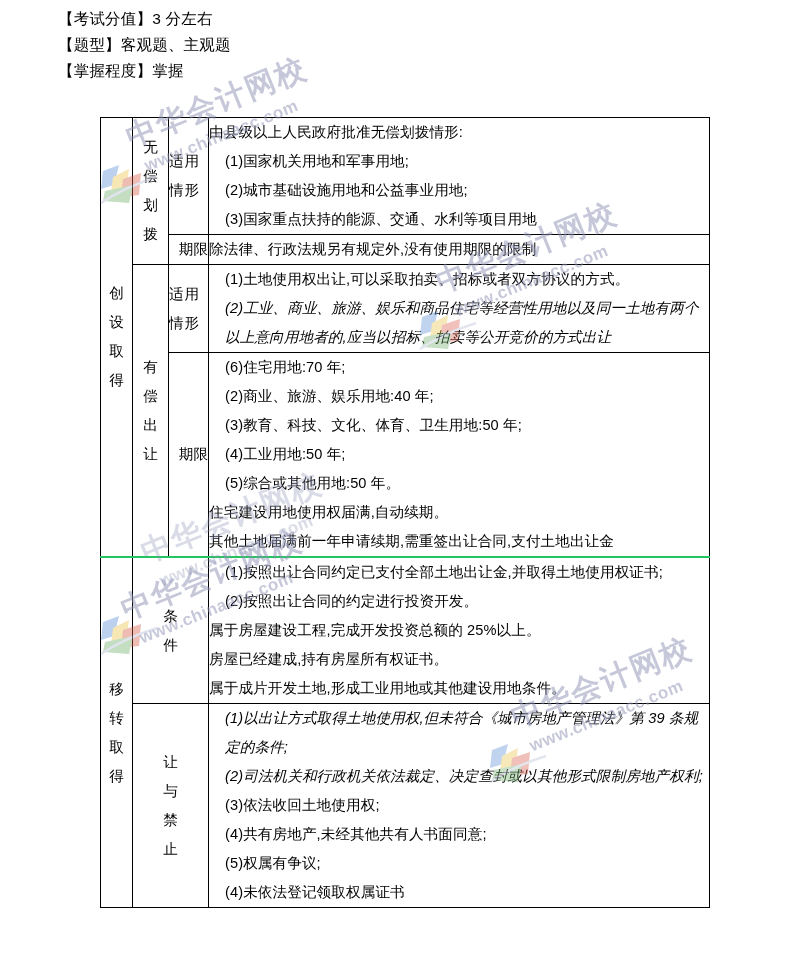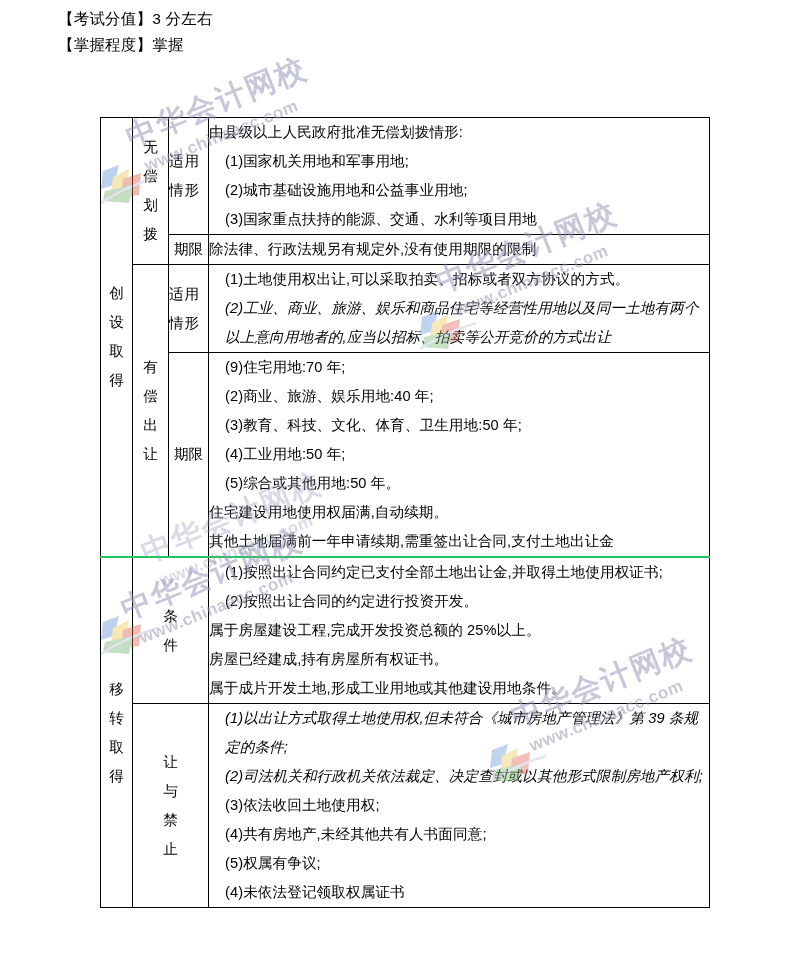--- a/index.html
+++ b/index.html
@@ -85,21 +85,21 @@
   .stacklabel {
     text-align: left;
     font-size: 14.6px;
     line-height: 25px;
     padding: 2px 1px;
     letter-spacing: 1px;
   }
   .stacklabel span { display: block; white-space: nowrap; }
 
   .midlabel {
-    text-align: center;
+    text-align: right;
     font-size: 14.6px;
     line-height: 22px;
     padding: 2px 1px;
     white-space: nowrap;
   }
 
   
   .body-cell {
     padding: 1px 6px 1px 8px;
     vertical-align: middle;
@@ -143,20 +143,23 @@
   }
 </style>
 </head>
 <body>
 
 <div class="doc">
 
   <div class="hdr-list">
     <div class="hdr-line">
       <span class="hdr-label">【考试分值】</span><span class="hdr-value">3 分左右</span>
+    </div>
+    <div class="hdr-line">
+      <span class="hdr-label">【题型】</span><span class="hdr-value">客观题、主观题</span>
     </div>
     <div class="hdr-line">
       <span class="hdr-label">【掌握程度】</span><span class="hdr-value">掌握</span>
     </div>
   </div>
 
   <div class="tbl-wrap">
     <table class="grid">
       <colgroup>
         <col class="c1">
@@ -211,21 +214,21 @@
           </td>
           <td class="body-cell">
             <p class="ind">(1)土地使用权出让,可以采取拍卖、招标或者双方协议的方式。</p>
             <p class="wrap ind">(2)工业、商业、旅游、娱乐和商品住宅等经营性用地以及同一土地有两个以上意向用地者的,应当以招标、拍卖等公开竞价的方式出让</p>
           </td>
         </tr>
 
         <tr>
           <td class="midlabel">期限</td>
           <td class="body-cell">
-            <p class="ind">(9)住宅用地:70 年;</p>
+            <p class="ind">(6)住宅用地:70 年;</p>
             <p class="ind">(2)商业、旅游、娱乐用地:40 年;</p>
             <p class="ind">(3)教育、科技、文化、体育、卫生用地:50 年;</p>
             <p class="ind">(4)工业用地:50 年;</p>
             <p class="ind">(5)综合或其他用地:50 年。</p>
             <p>住宅建设用地使用权届满,自动续期。</p>
             <p>其他土地届满前一年申请续期,需重签出让合同,支付土地出让金</p>
           </td>
         </tr>
 
         <tr class="thick-top">

